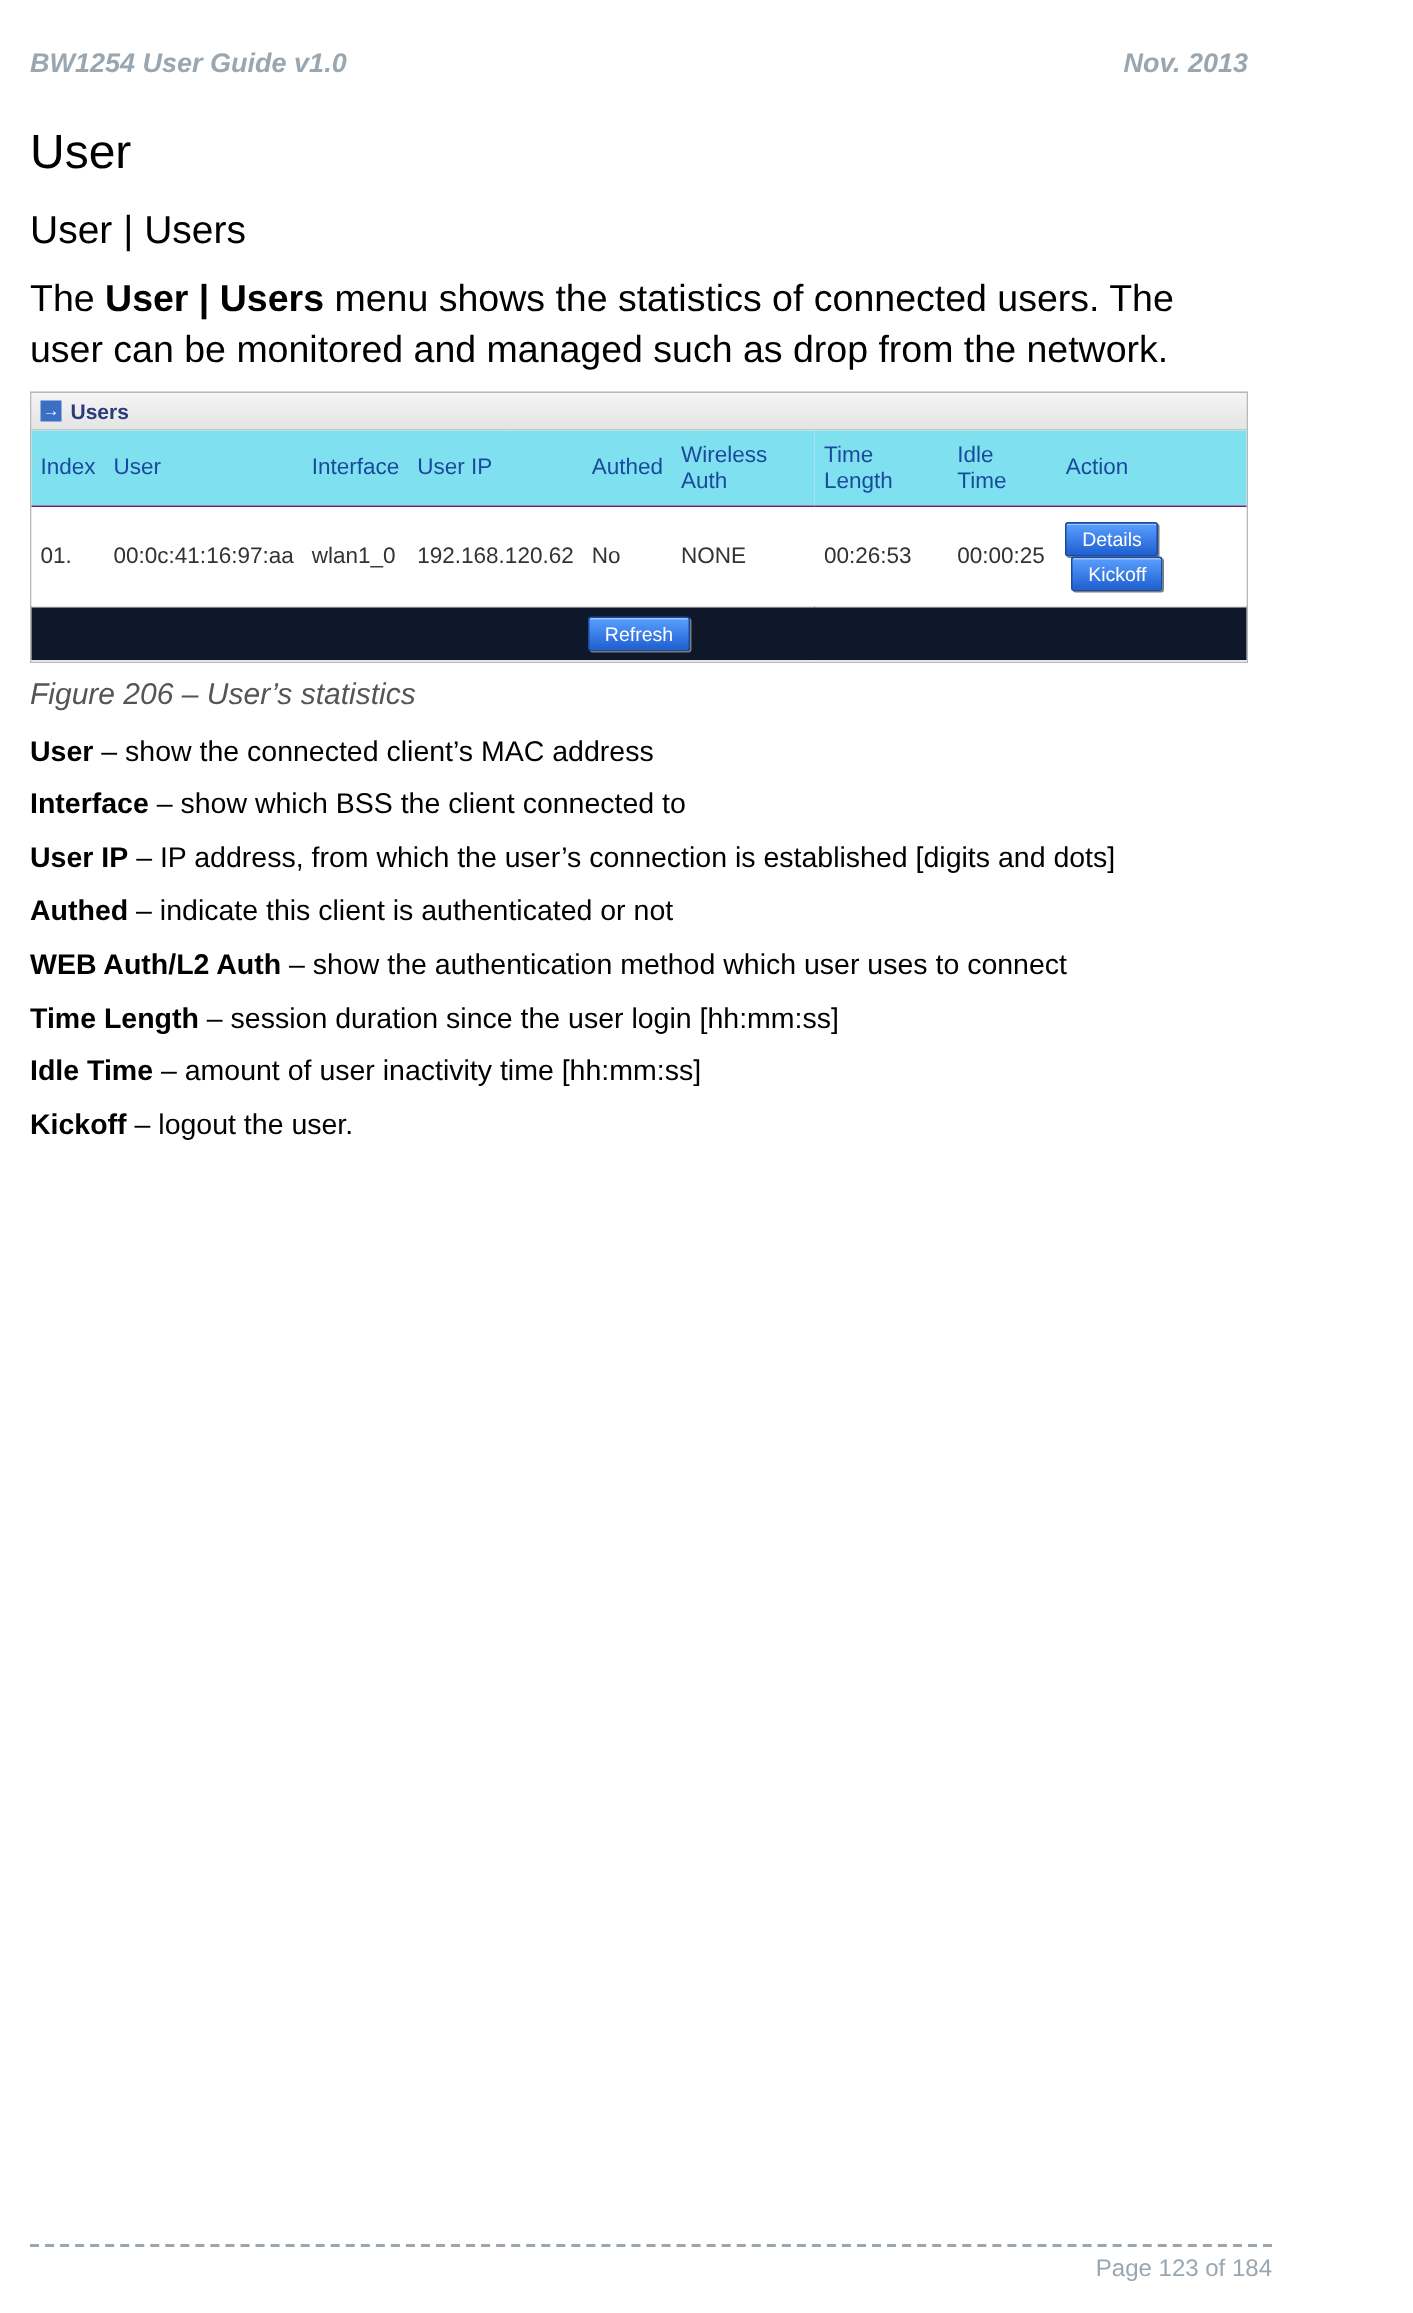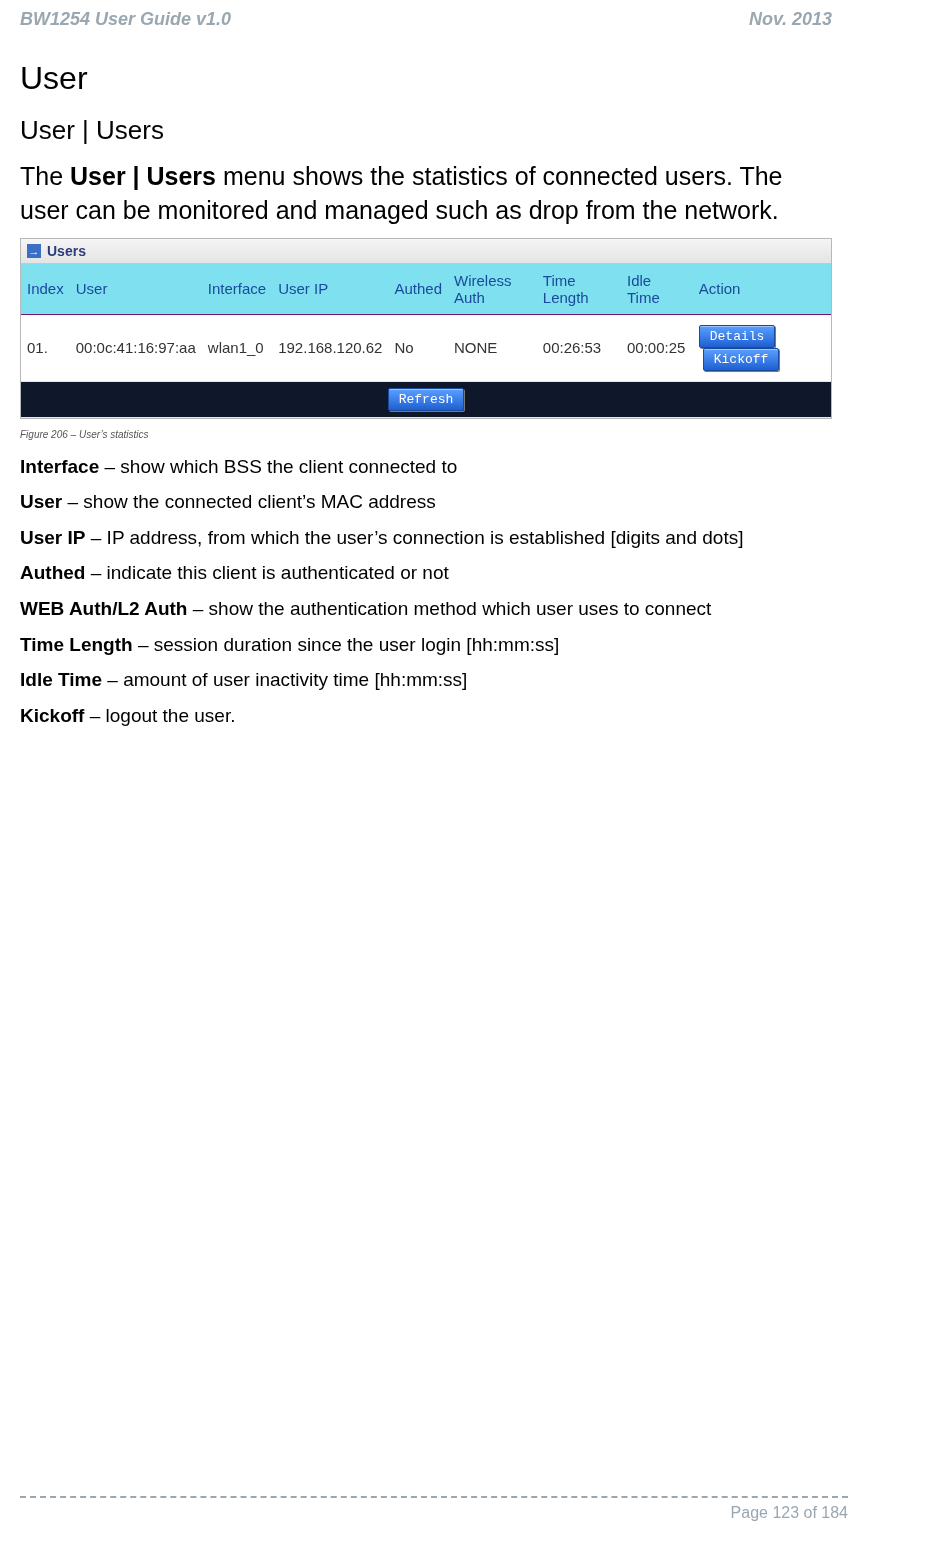--- a/index.html
+++ b/index.html
@@ -1,33 +1,33 @@
 <!DOCTYPE html>
 <html><head>
 <meta charset="utf-8">
 <style>
   * { box-sizing: border-box; margin: 0; padding: 0; }
   html, body { width: 942px; height: 1542px; font-family: Arial, Helvetica, sans-serif; background: #fff; color: #000; }
-  .page { position: relative; width: 852px; height: 1542px; padding: 9px 20px 0 20px; }
+  .page { position: relative; width: 852px; height: 1542px; padding: 32px 20px 0 20px; }
   .header-row { display: flex; justify-content: space-between; color: #9aa7b0; font-size: 18px; font-style: italic; font-weight: 600; margin-bottom: 30px; }
   .h1 { font-size: 32px; font-weight: 400; margin-bottom: 18px; }
   .h2 { font-size: 26px; font-weight: 400; margin-bottom: 14px; }
   .para { font-size: 25px; line-height: 1.35; margin-bottom: 10px; }
   .bold { font-weight: 700; }
-  .caption { font-size: 10px; font-style: italic; color: #555; margin: 10px 0 14px 0; }
+  .caption { font-size: 20px; font-style: italic; color: #555; margin: 10px 0 14px 0; }
   .def { font-size: 19px; line-height: 1.35; margin-bottom: 10px; }
   .def .term { font-weight: 700; }
   
   .shot { border: 1px solid #b8b8b8; background: #e9e9e9; margin: 8px 0 4px 0; font-size: 14px; }
   .shot-title { display: flex; align-items: center; gap: 6px; padding: 4px 6px; background: linear-gradient(#f5f5f5,#e4e4e4); border-bottom: 1px solid #c8c8c8; font-weight: 700; color: #2a3a7a; }
   .shot-title .sq { width: 14px; height: 14px; background: #3b6fc4; display: inline-flex; align-items: center; justify-content: center; color: #fff; font-size: 11px; }
   .tbl { width: 100%; border-collapse: collapse; background: #fff; }
   .tbl th { background: #7fe0ef; color: #1a4a9c; font-weight: 400; text-align: left; padding: 8px 6px; font-size: 15px; border-bottom: 1px solid #701a75; }
   .tbl td { padding: 10px 6px; font-size: 15px; color: #333; border-bottom: 1px solid #e6e6e6; vertical-align: middle; }
-  .btn3d { display: inline-block; padding: 3px 10px; color: #fff; font-size: 13px; border: 1px solid #1a4a9c; background: linear-gradient(#5aa0ff,#1f5fd1); border-radius: 2px; box-shadow: inset 0 1px 0 rgba(255,255,255,.4), 1px 1px 0 #7a7a7a; font-family: Liberation Mono, monospace; }
+  .btn3d { display: inline-block; padding: 3px 10px; color: #fff; font-size: 13px; border: 1px solid #1a4a9c; background: linear-gradient(#5aa0ff,#1f5fd1); border-radius: 2px; box-shadow: inset 0 1px 0 rgba(255,255,255,.4), 1px 1px 0 #7a7a7a; }
   .btn3d + .btn3d { margin-left: 4px; }
   .refresh-row td { text-align: center; background: #0f172a; padding: 6px; }
   .footer { position: absolute; left: 20px; right: 4px; bottom: 20px; }
   .dots { border: none; border-top: 2px dashed #9aa7b0; margin-bottom: 6px; }
   .pg { text-align: right; color: #9aa7b0; font-size: 16px; }
 </style>
 </head>
 <body>
 
 <div class="page">
@@ -82,22 +82,22 @@
           <td colspan="9">
             <span class="btn3d">Refresh</span>
           </td>
         </tr>
       </tbody>
     </table>
   </div>
 
   <div class="caption">Figure 206 – User’s statistics</div>
 
+  <p class="def"><span class="term">User</span><span> – show the connected client’s MAC address</span></p>
   <p class="def"><span class="term">Interface</span><span> – show which BSS the client connected to</span></p>
-  <p class="def"><span class="term">User</span><span> – show the connected client’s MAC address</span></p>
   <p class="def"><span class="term">User IP</span><span> – IP address, from which the user’s connection is established [digits and dots]</span></p>
   <p class="def"><span class="term">Authed</span><span> – indicate this client is authenticated or not</span></p>
   <p class="def"><span class="term">WEB Auth/L2 Auth</span><span> – show the authentication method which user uses to connect</span></p>
   <p class="def"><span class="term">Time Length</span><span> – session duration since the user login [hh:mm:ss]</span></p>
   <p class="def"><span class="term">Idle Time</span><span> – amount of user inactivity time [hh:mm:ss]</span></p>
   <p class="def"><span class="term">Kickoff</span><span> – logout the user.</span></p>
 
   <div class="footer">
     <hr class="dots">
     <div class="pg">Page 123 of 184</div>

